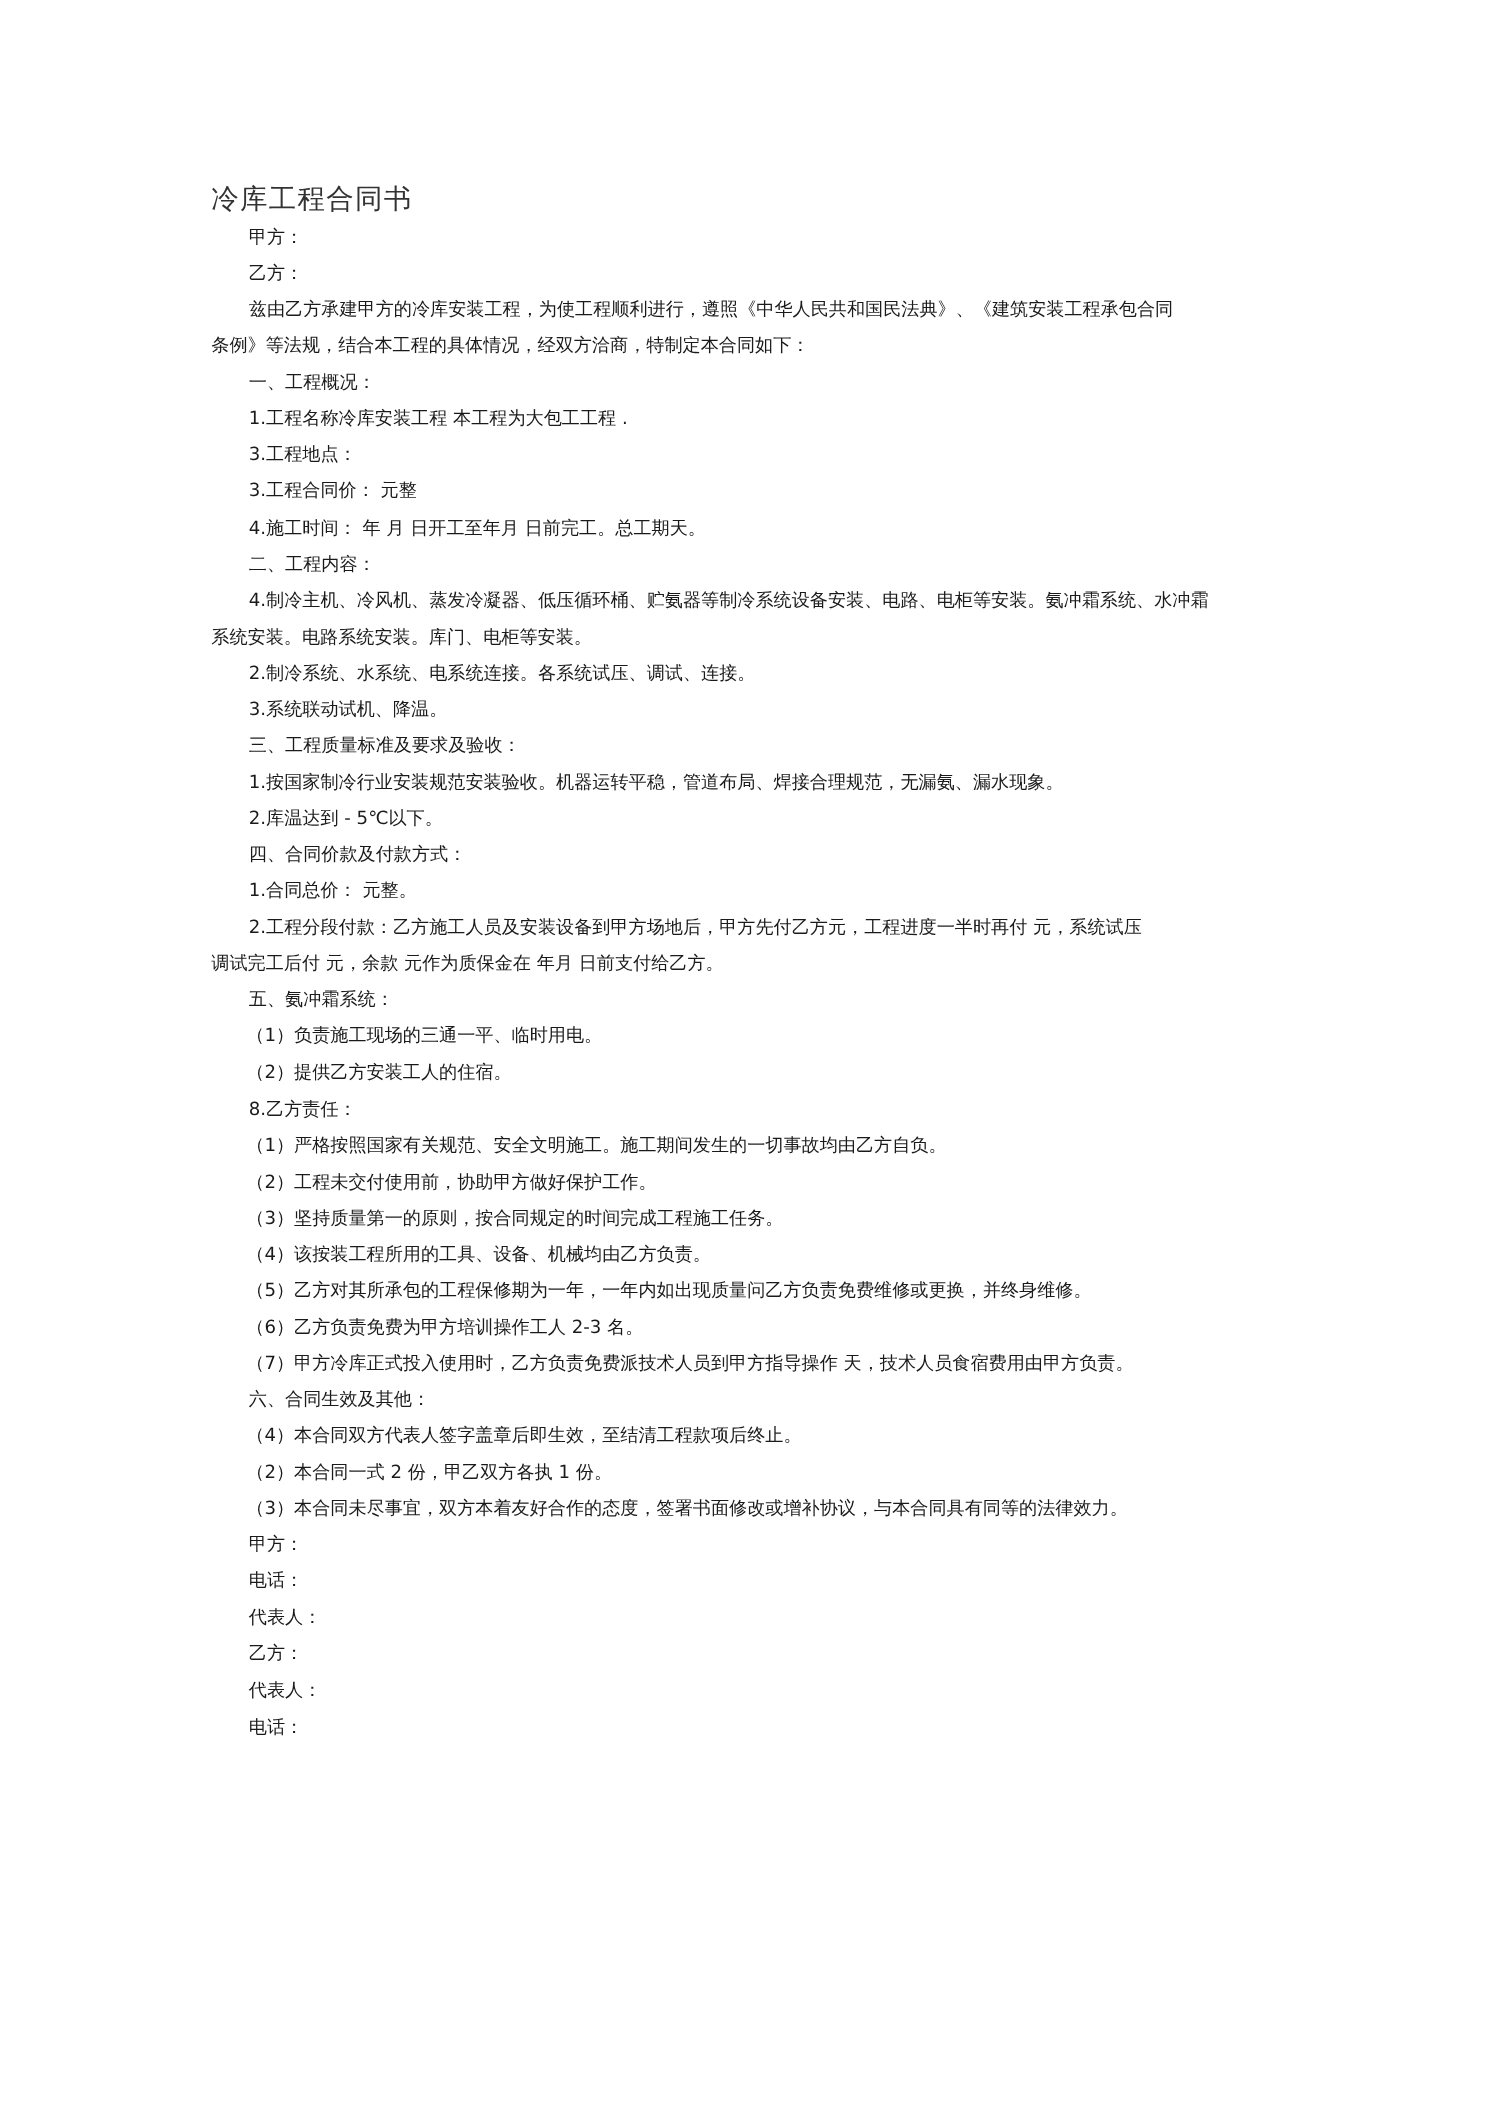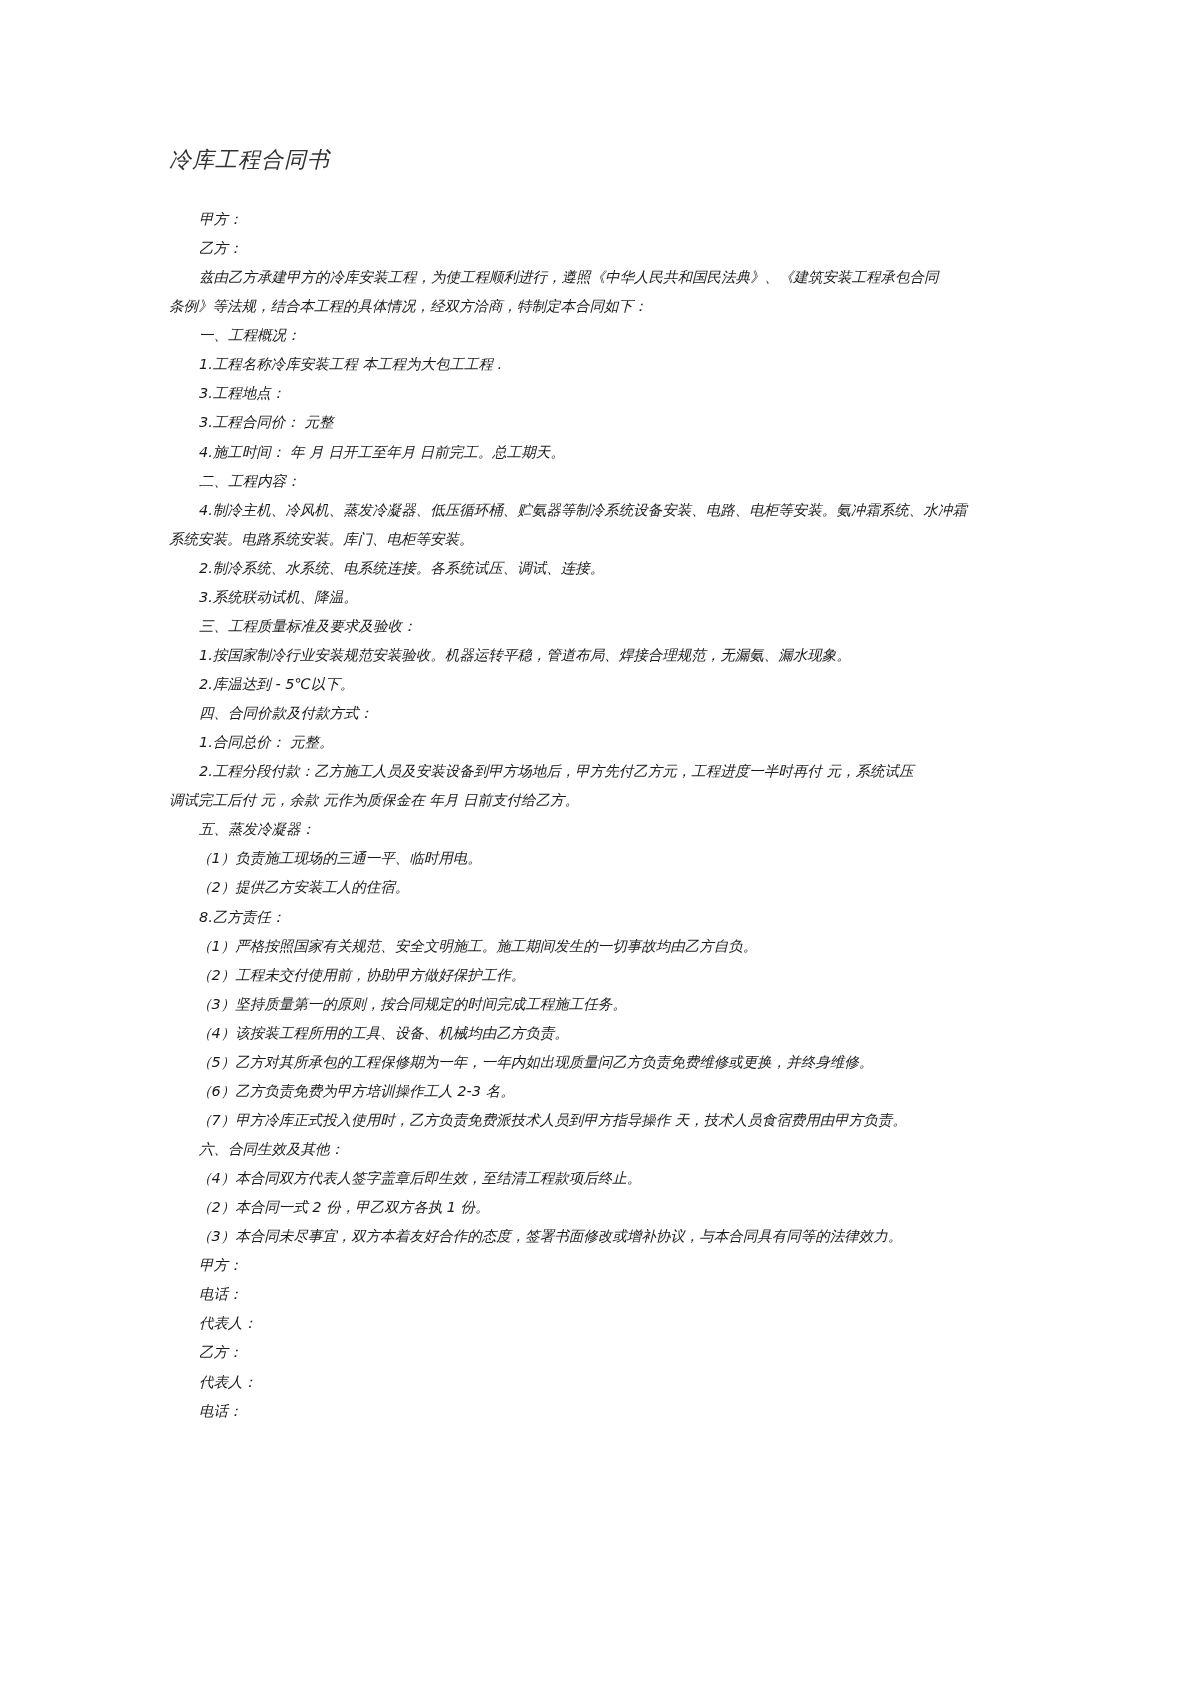--- a/index.html
+++ b/index.html
@@ -1,21 +1,21 @@
 <!DOCTYPE html>
 <html><head>
 <meta charset="utf-8">
 <style>
   html, body { margin: 0; padding: 0; background: #ffffff; }
   body { width: 1190px; height: 1683px; position: relative; overflow: hidden;
          font-family: "DejaVu Sans", "Liberation Sans", sans-serif; color: #1a1a1a; }
-  .page { position: absolute; left: 0; top: 0; width: 1072px; height: 1683px; font-style: italic; }
+  .page { position: absolute; left: 0; top: 0; width: 1072px; height: 1683px; }
   .title { position: absolute; left: 169px; top: 146px; font-size: 22px; line-height: 28px;
            font-family: "DejaVu Serif", "Liberation Serif", serif; color: #333; letter-spacing: 1px; }
-  .body { position: absolute; left: 169px; top: 176px; width: 848px; margin-top: 29px; }
+  .body { position: absolute; left: 169px; top: 176px; width: 848px; }
   .line { font-size: 14.5px; line-height: 29.07px; height: 29.07px; white-space: nowrap; overflow: visible; }
   .ind { padding-left: 30px; }
   .cont { padding-left: 0; }
   .par { padding-left: 28px; }
 </style>
 </head>
 <body>
 
 <div class="page">
   <div class="title">冷库工程合同书</div>
@@ -34,21 +34,21 @@
       <div class="line cont">系统安装。电路系统安装。库门、电柜等安装。</div>
       <div class="line ind">2.制冷系统、水系统、电系统连接。各系统试压、调试、连接。</div>
       <div class="line ind">3.系统联动试机、降温。</div>
       <div class="line ind">三、工程质量标准及要求及验收：</div>
       <div class="line ind">1.按国家制冷行业安装规范安装验收。机器运转平稳，管道布局、焊接合理规范，无漏氨、漏水现象。</div>
       <div class="line ind">2.库温达到 - 5℃以下。</div>
       <div class="line ind">四、合同价款及付款方式：</div>
       <div class="line ind">1.合同总价： 元整。</div>
       <div class="line ind">2.工程分段付款：乙方施工人员及安装设备到甲方场地后，甲方先付乙方元，工程进度一半时再付 元，系统试压</div>
       <div class="line cont">调试完工后付 元，余款 元作为质保金在 年月 日前支付给乙方。</div>
-      <div class="line ind">五、蒸发冷凝器：</div>
+      <div class="line ind">五、氨冲霜系统：</div>
       <div class="line par">（1）负责施工现场的三通一平、临时用电。</div>
       <div class="line par">（2）提供乙方安装工人的住宿。</div>
       <div class="line ind">8.乙方责任：</div>
       <div class="line par">（1）严格按照国家有关规范、安全文明施工。施工期间发生的一切事故均由乙方自负。</div>
       <div class="line par">（2）工程未交付使用前，协助甲方做好保护工作。</div>
       <div class="line par">（3）坚持质量第一的原则，按合同规定的时间完成工程施工任务。</div>
       <div class="line par">（4）该按装工程所用的工具、设备、机械均由乙方负责。</div>
       <div class="line par">（5）乙方对其所承包的工程保修期为一年，一年内如出现质量问乙方负责免费维修或更换，并终身维修。</div>
       <div class="line par">（6）乙方负责免费为甲方培训操作工人 2-3 名。</div>
       <div class="line par">（7）甲方冷库正式投入使用时，乙方负责免费派技术人员到甲方指导操作 天，技术人员食宿费用由甲方负责。</div>

